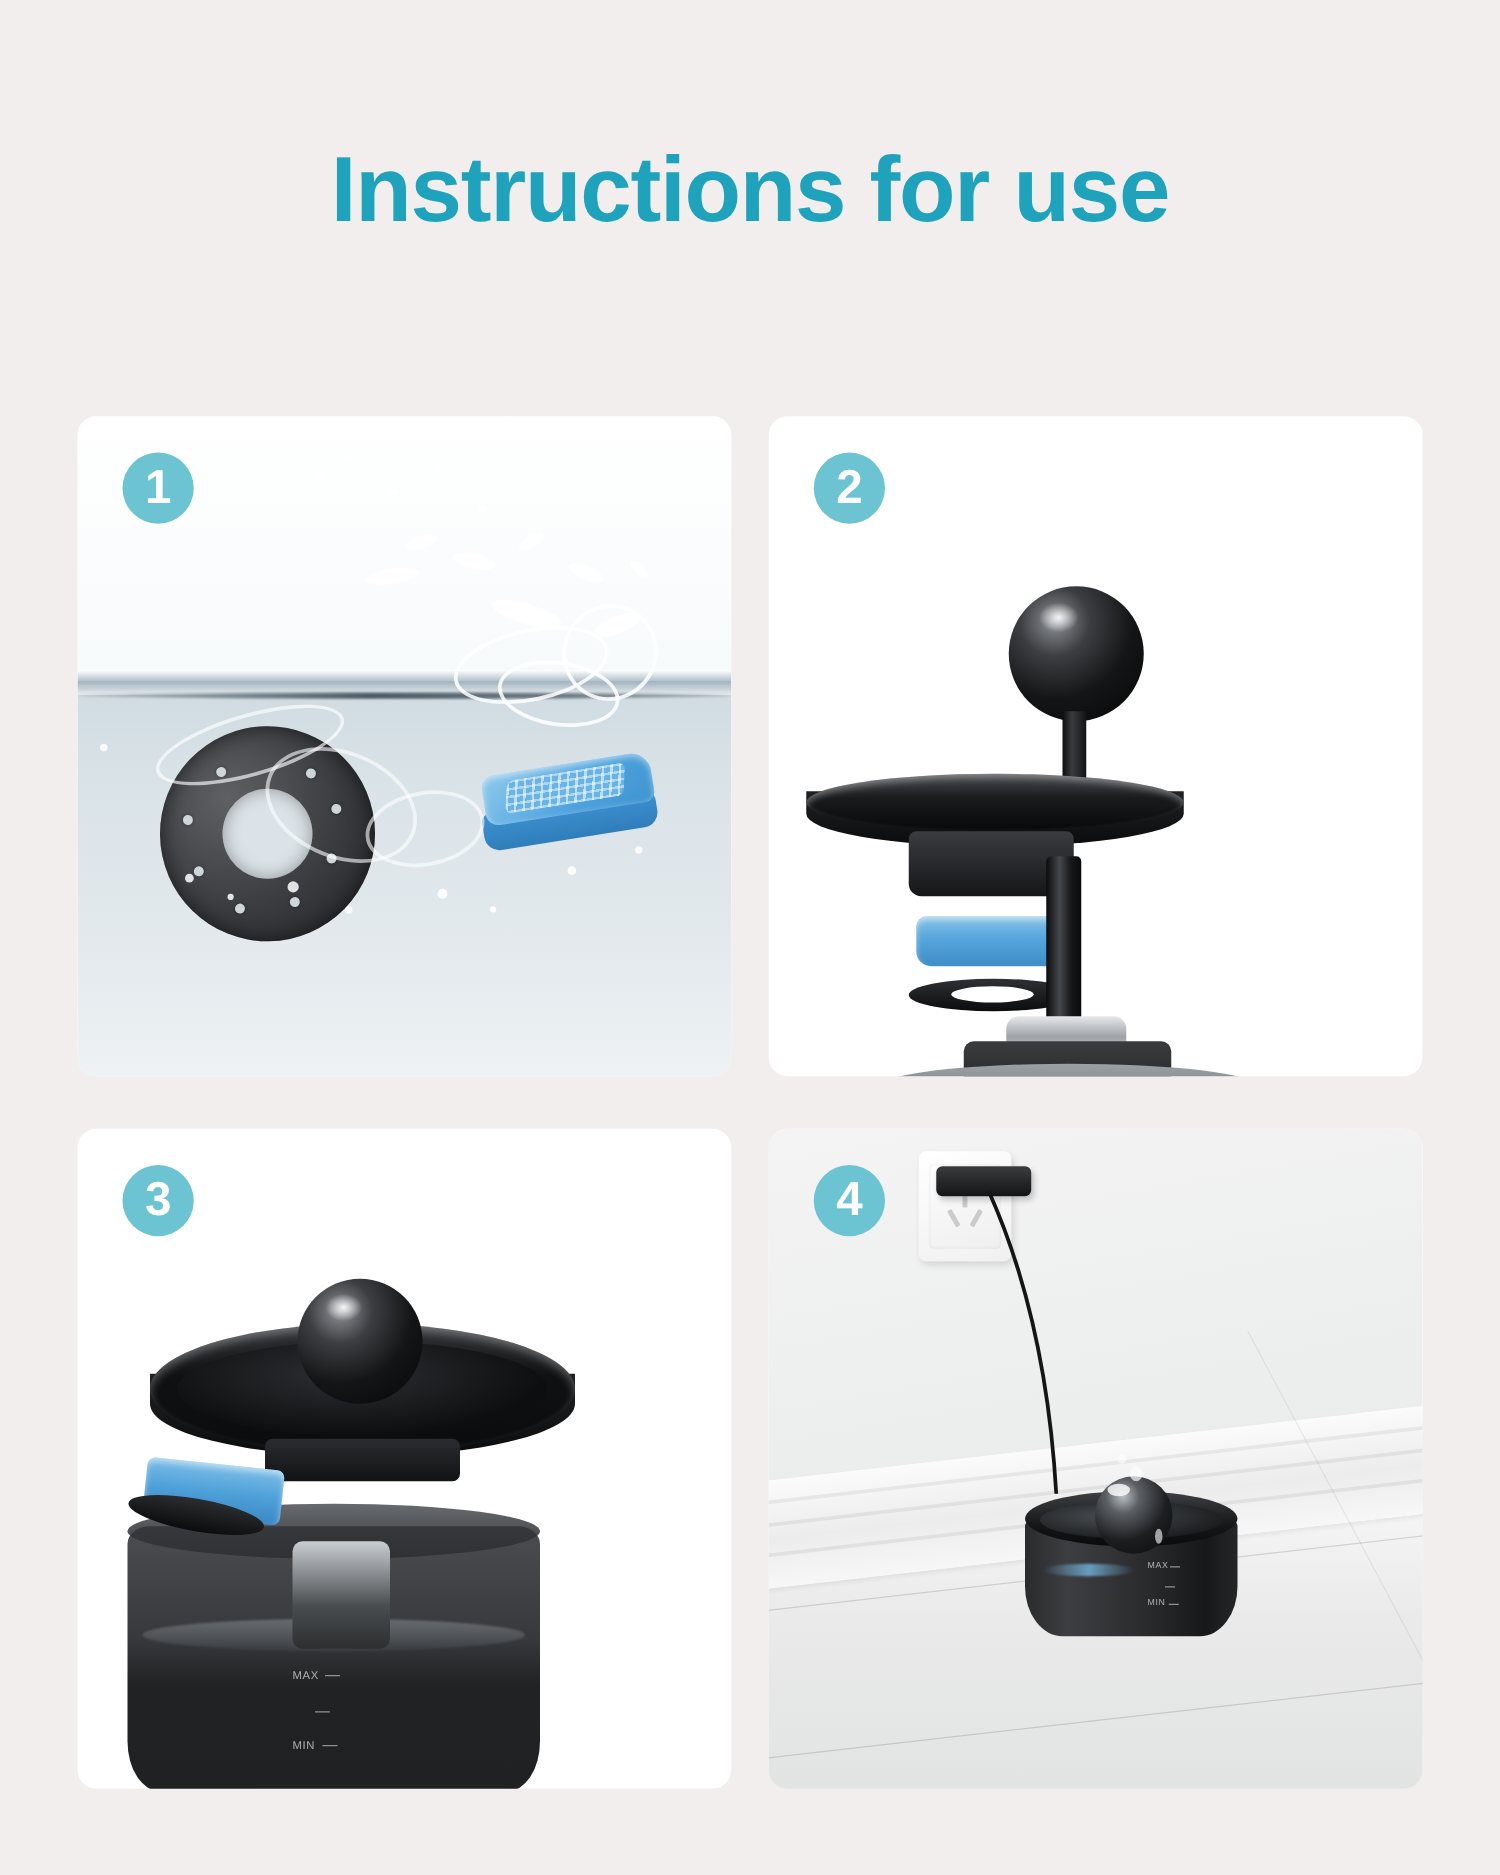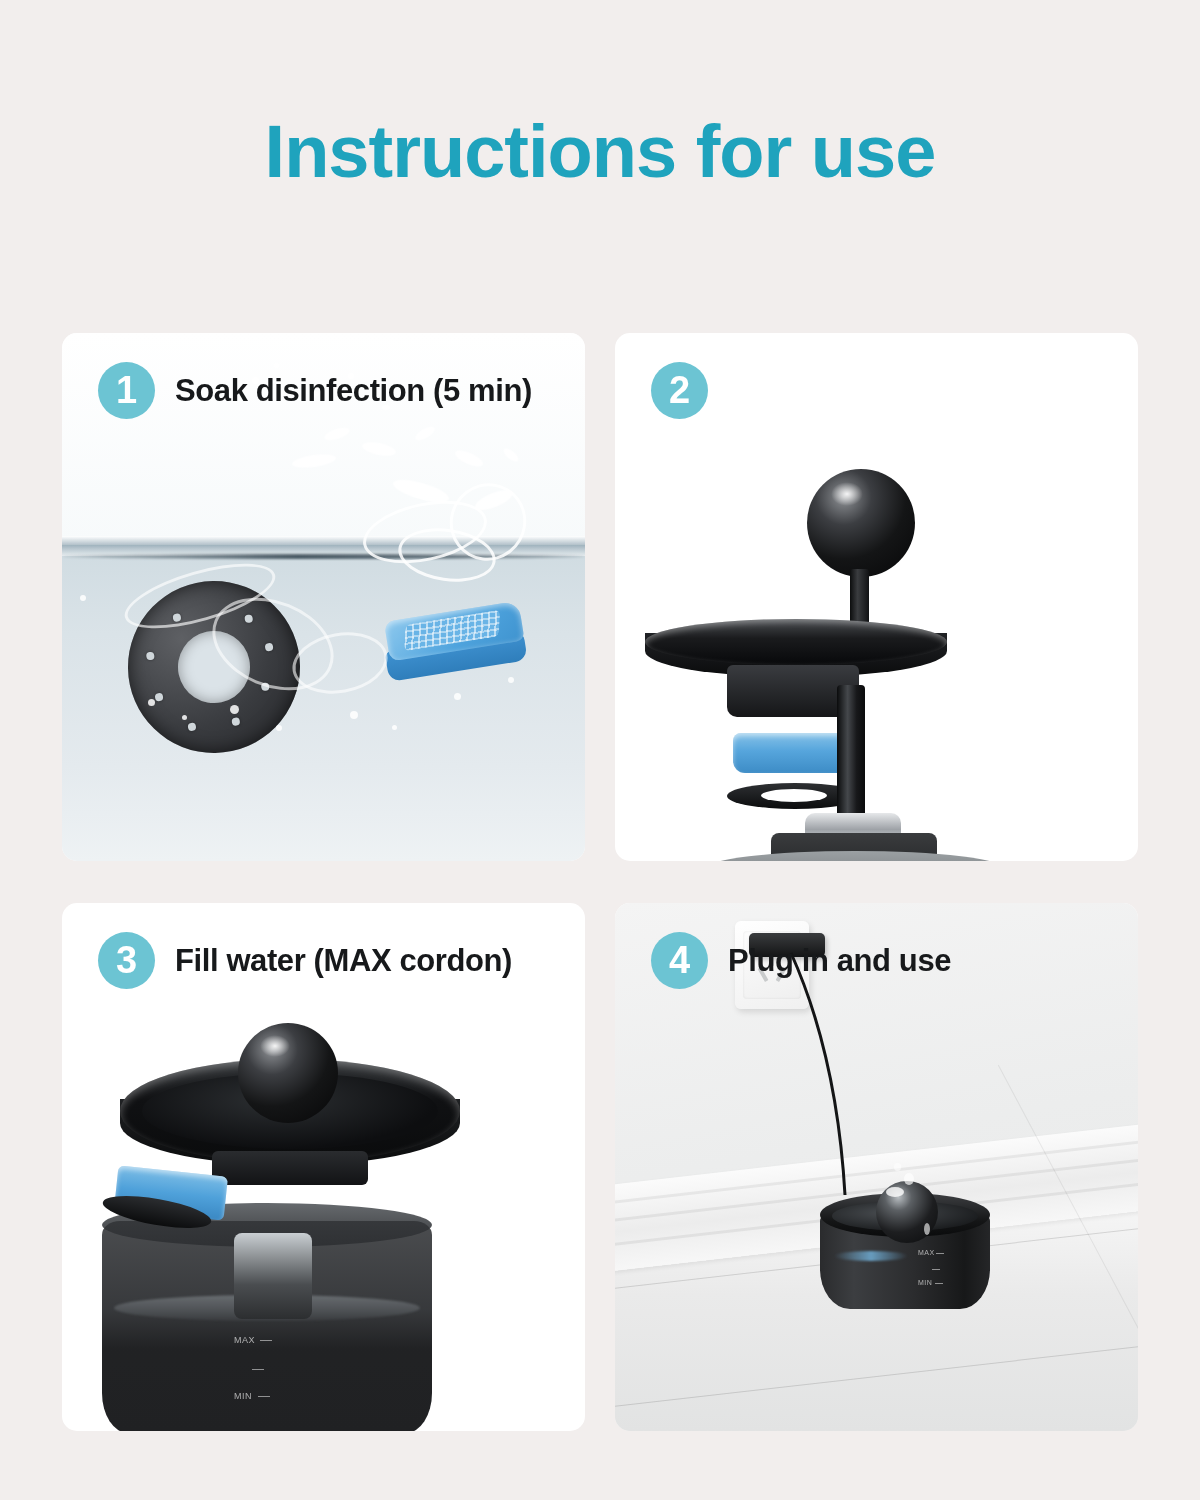--- a/index.html
+++ b/index.html
@@ -557,21 +557,20 @@
       <div class="drop" style="left:214px;top:392px;width:6px;height:6px;"></div>
       <div class="drop" style="left:288px;top:378px;width:8px;height:8px;"></div>
       <div class="drop" style="left:330px;top:392px;width:5px;height:5px;"></div>
       <div class="drop" style="left:392px;top:360px;width:7px;height:7px;"></div>
       <div class="drop" style="left:446px;top:344px;width:6px;height:6px;"></div>
       <div class="drop" style="left:18px;top:262px;width:6px;height:6px;"></div>
     </div>
 
     <div class="card-head">
       <div class="badge">1</div>
-      <div class="card-title">Soak disinfection (5 min)</div>
     </div>
   </div>
 
   <div class="card c2-bg">
     <div class="card-scene">
       <div class="sphere c2-sphere"></div>
       <div class="c2-stem"></div>
       <div class="c2-tray-rim"></div>
       <div class="c2-tray"></div>
       <div class="c2-hub"></div>
@@ -606,21 +605,20 @@
 
       <div class="tank-label" style="left:172px;top:432px;">MAX</div>
       <div class="tank-tick" style="left:198px;top:437px;width:12px;"></div>
       <div class="tank-tick" style="left:190px;top:466px;width:12px;"></div>
       <div class="tank-label" style="left:172px;top:488px;">MIN</div>
       <div class="tank-tick" style="left:196px;top:493px;width:12px;"></div>
     </div>
 
     <div class="card-head">
       <div class="badge">3</div>
-      <div class="card-title">Fill water (MAX cordon)</div>
     </div>
   </div>
 
   <div class="card">
     <div class="card-scene c4-scene">
       <div class="c4-floor"></div>
       <div class="c4-skirting">
         <div class="c4-skirt-line" style="top:16px;"></div>
         <div class="c4-skirt-line" style="top:34px;"></div>
         <div class="c4-skirt-line" style="top:58px;"></div>
@@ -654,17 +652,16 @@
         <div class="tank-label" style="left:98px;top:64px;font-size:7px;">MAX</div>
         <div class="tank-tick" style="left:116px;top:68px;width:8px;"></div>
         <div class="tank-tick" style="left:112px;top:84px;width:8px;"></div>
         <div class="tank-label" style="left:98px;top:94px;font-size:7px;">MIN</div>
         <div class="tank-tick" style="left:115px;top:98px;width:8px;"></div>
       </div>
     </div>
 
     <div class="card-head">
       <div class="badge">4</div>
-      <div class="card-title">Plug in and use</div>
     </div>
   </div>
 
 </div>
 
 </body></html>

